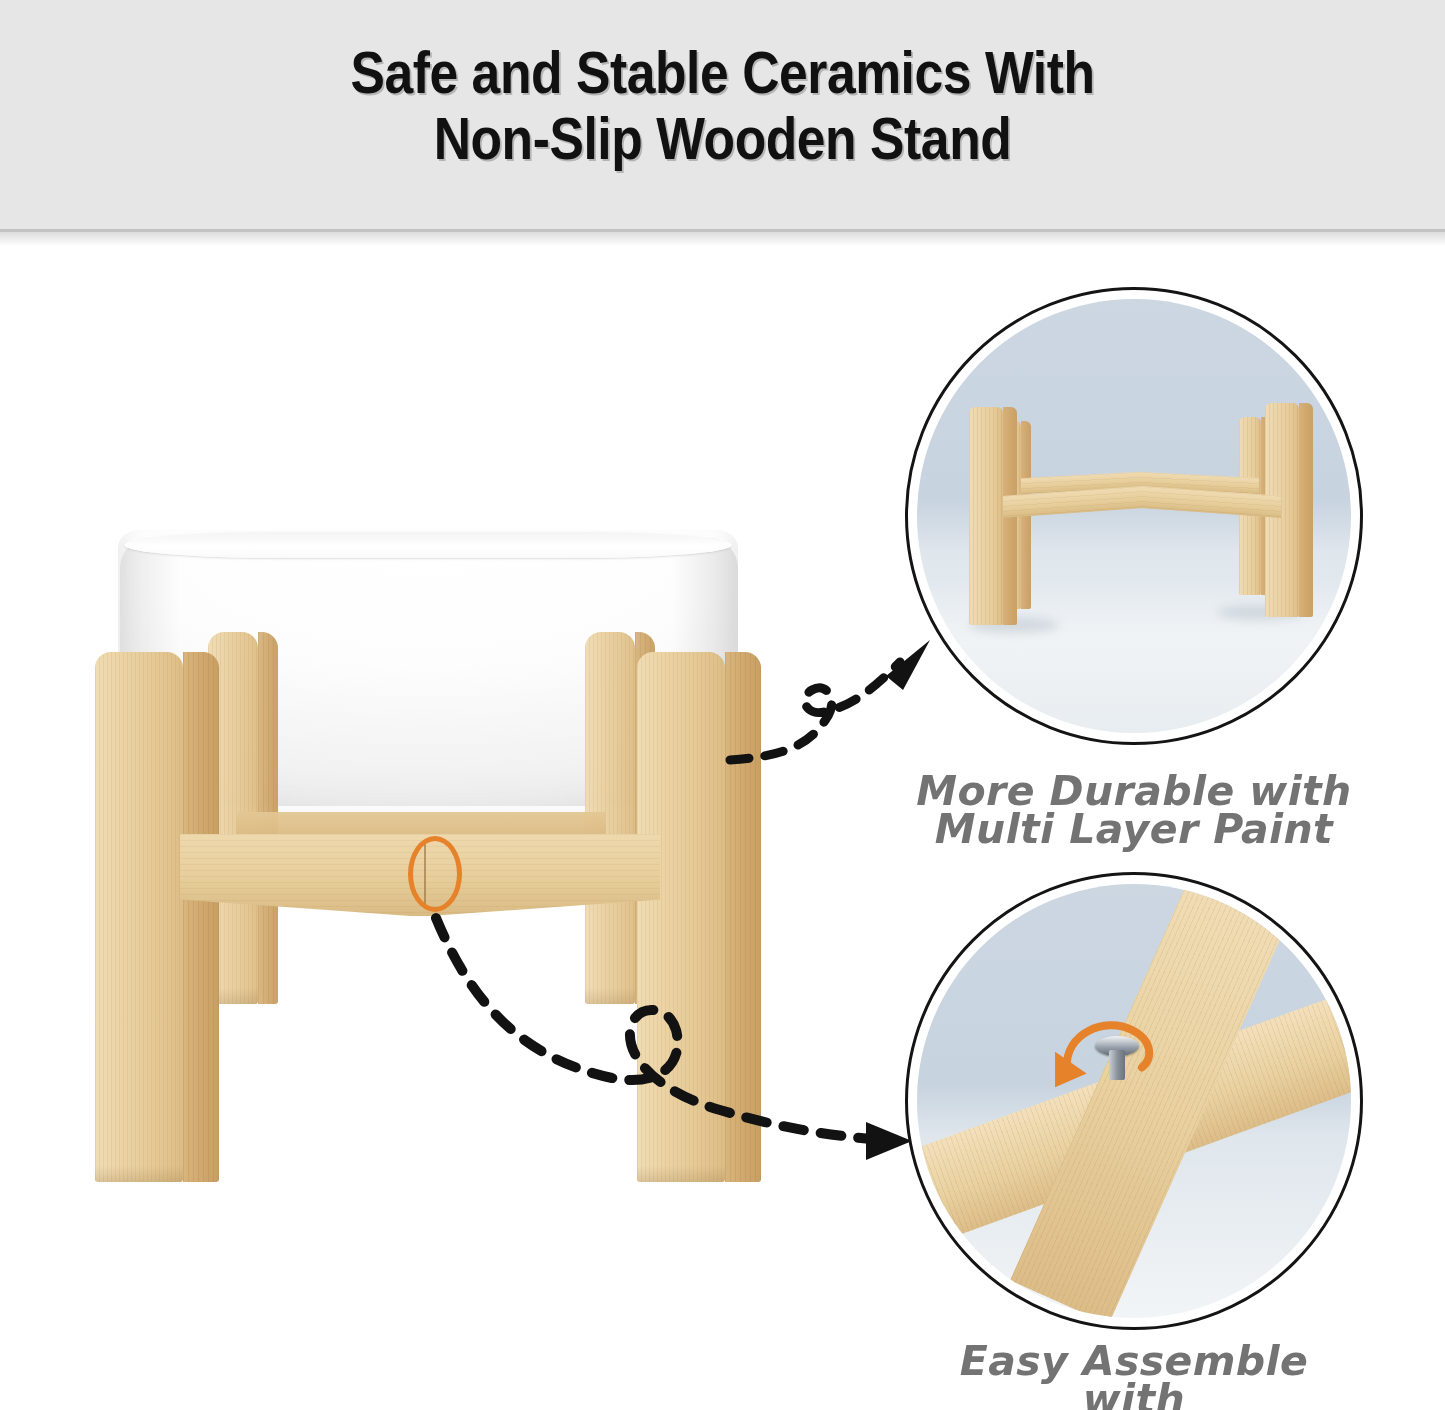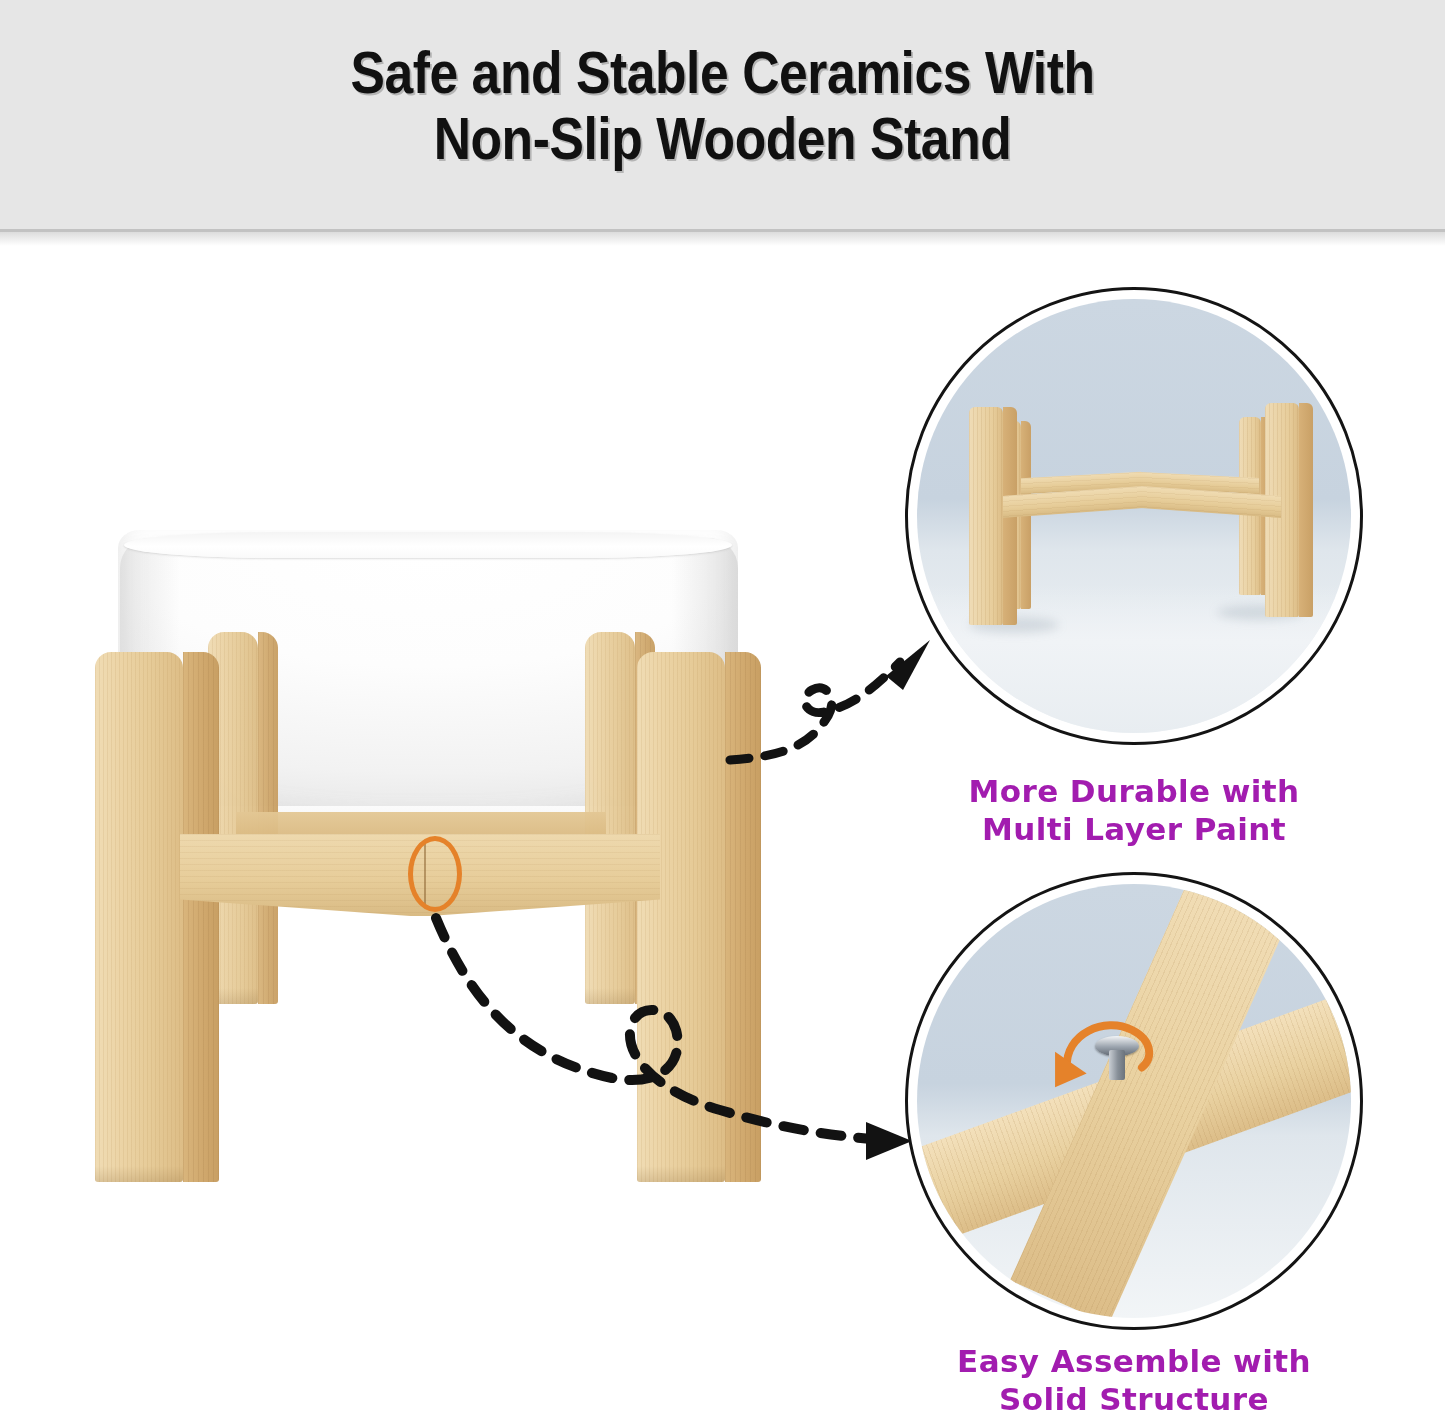--- a/index.html
+++ b/index.html
@@ -184,22 +184,22 @@
   .screw-shaft{
     position:absolute;width:16px;height:30px;
     background:linear-gradient(to right,#c9ced4,#878f98 55%,#6b737c);
     border-radius:2px;
   }
 
   
   .caption{
     position:absolute;width:460px;text-align:center;
     font-family:"DejaVu Sans","Liberation Sans",sans-serif;
-    font-weight:bold;font-size:31px;line-height:38px;color:#a21caf;
-    letter-spacing:.4px;white-space:pre-line;
+    font-weight:bold;font-size:41px;line-height:38px;color:#737373;
+    letter-spacing:.4px;white-space:pre-line;font-style:italic;
   }
   .caption-top{left:904px;top:772px;}
   .caption-bottom{left:904px;top:1342px;}
 </style>
 </head>
 <body>
 
 <div id="stage">
 
   <div class="header-band"></div>

